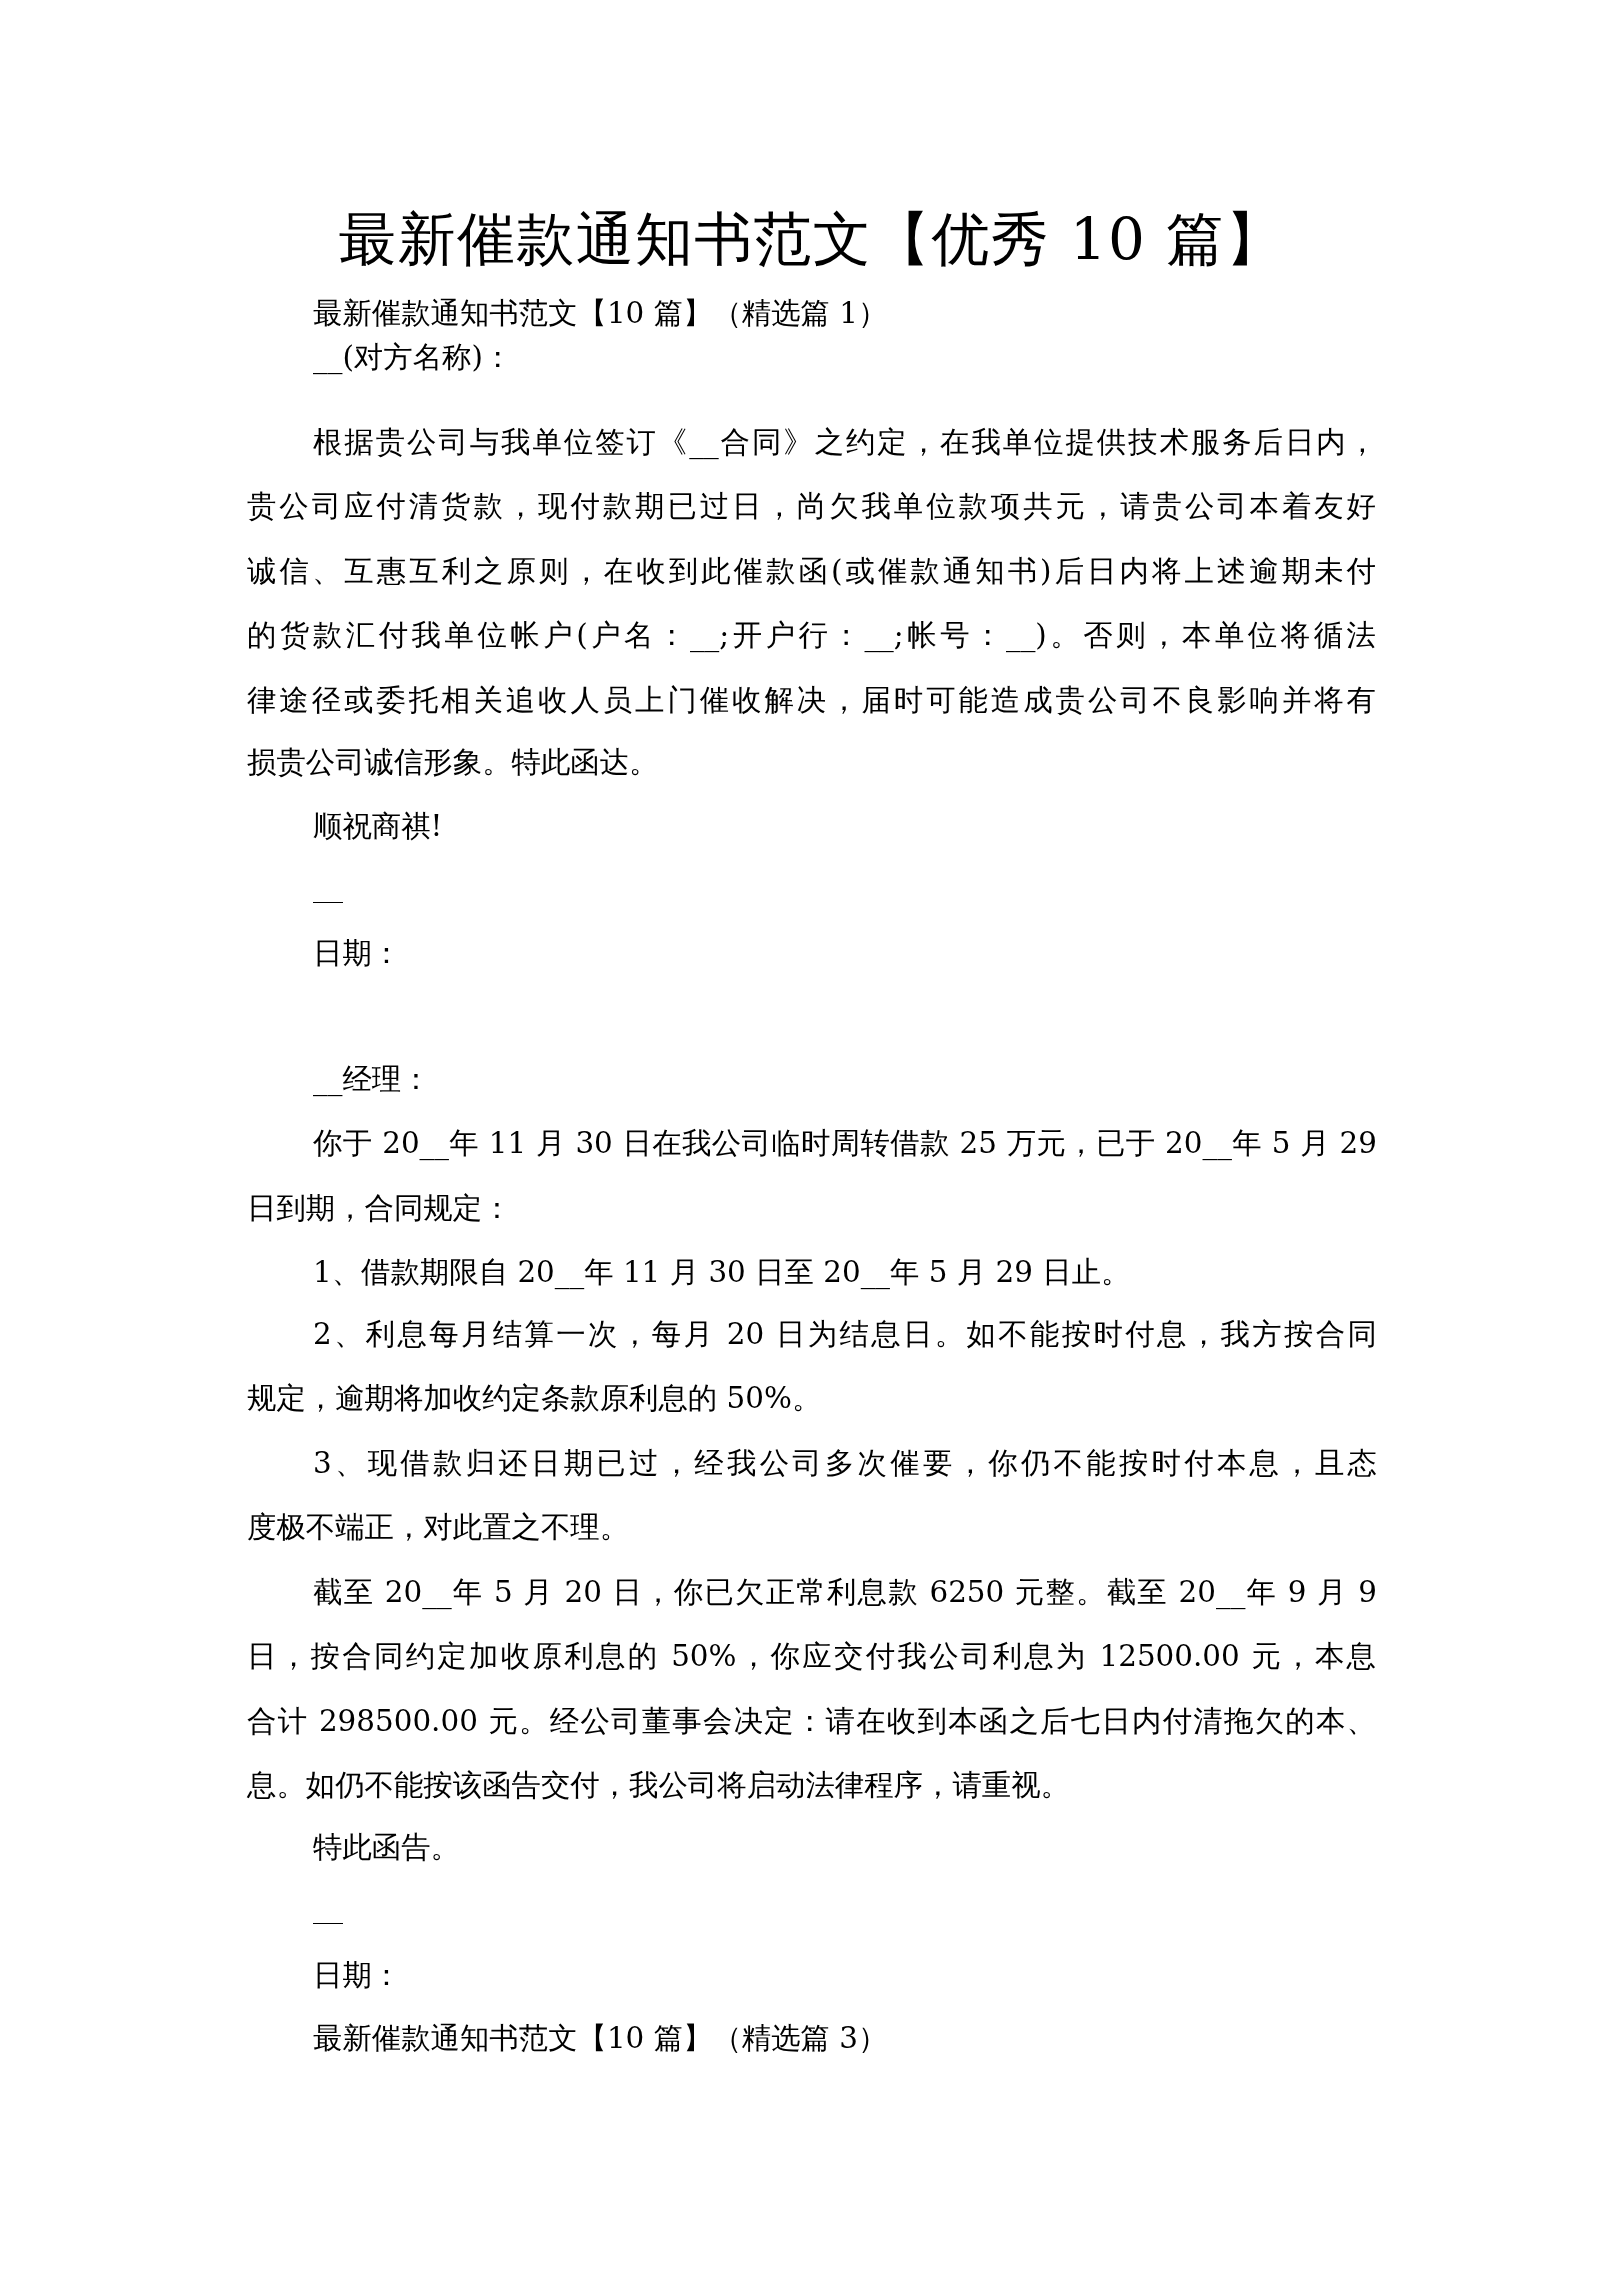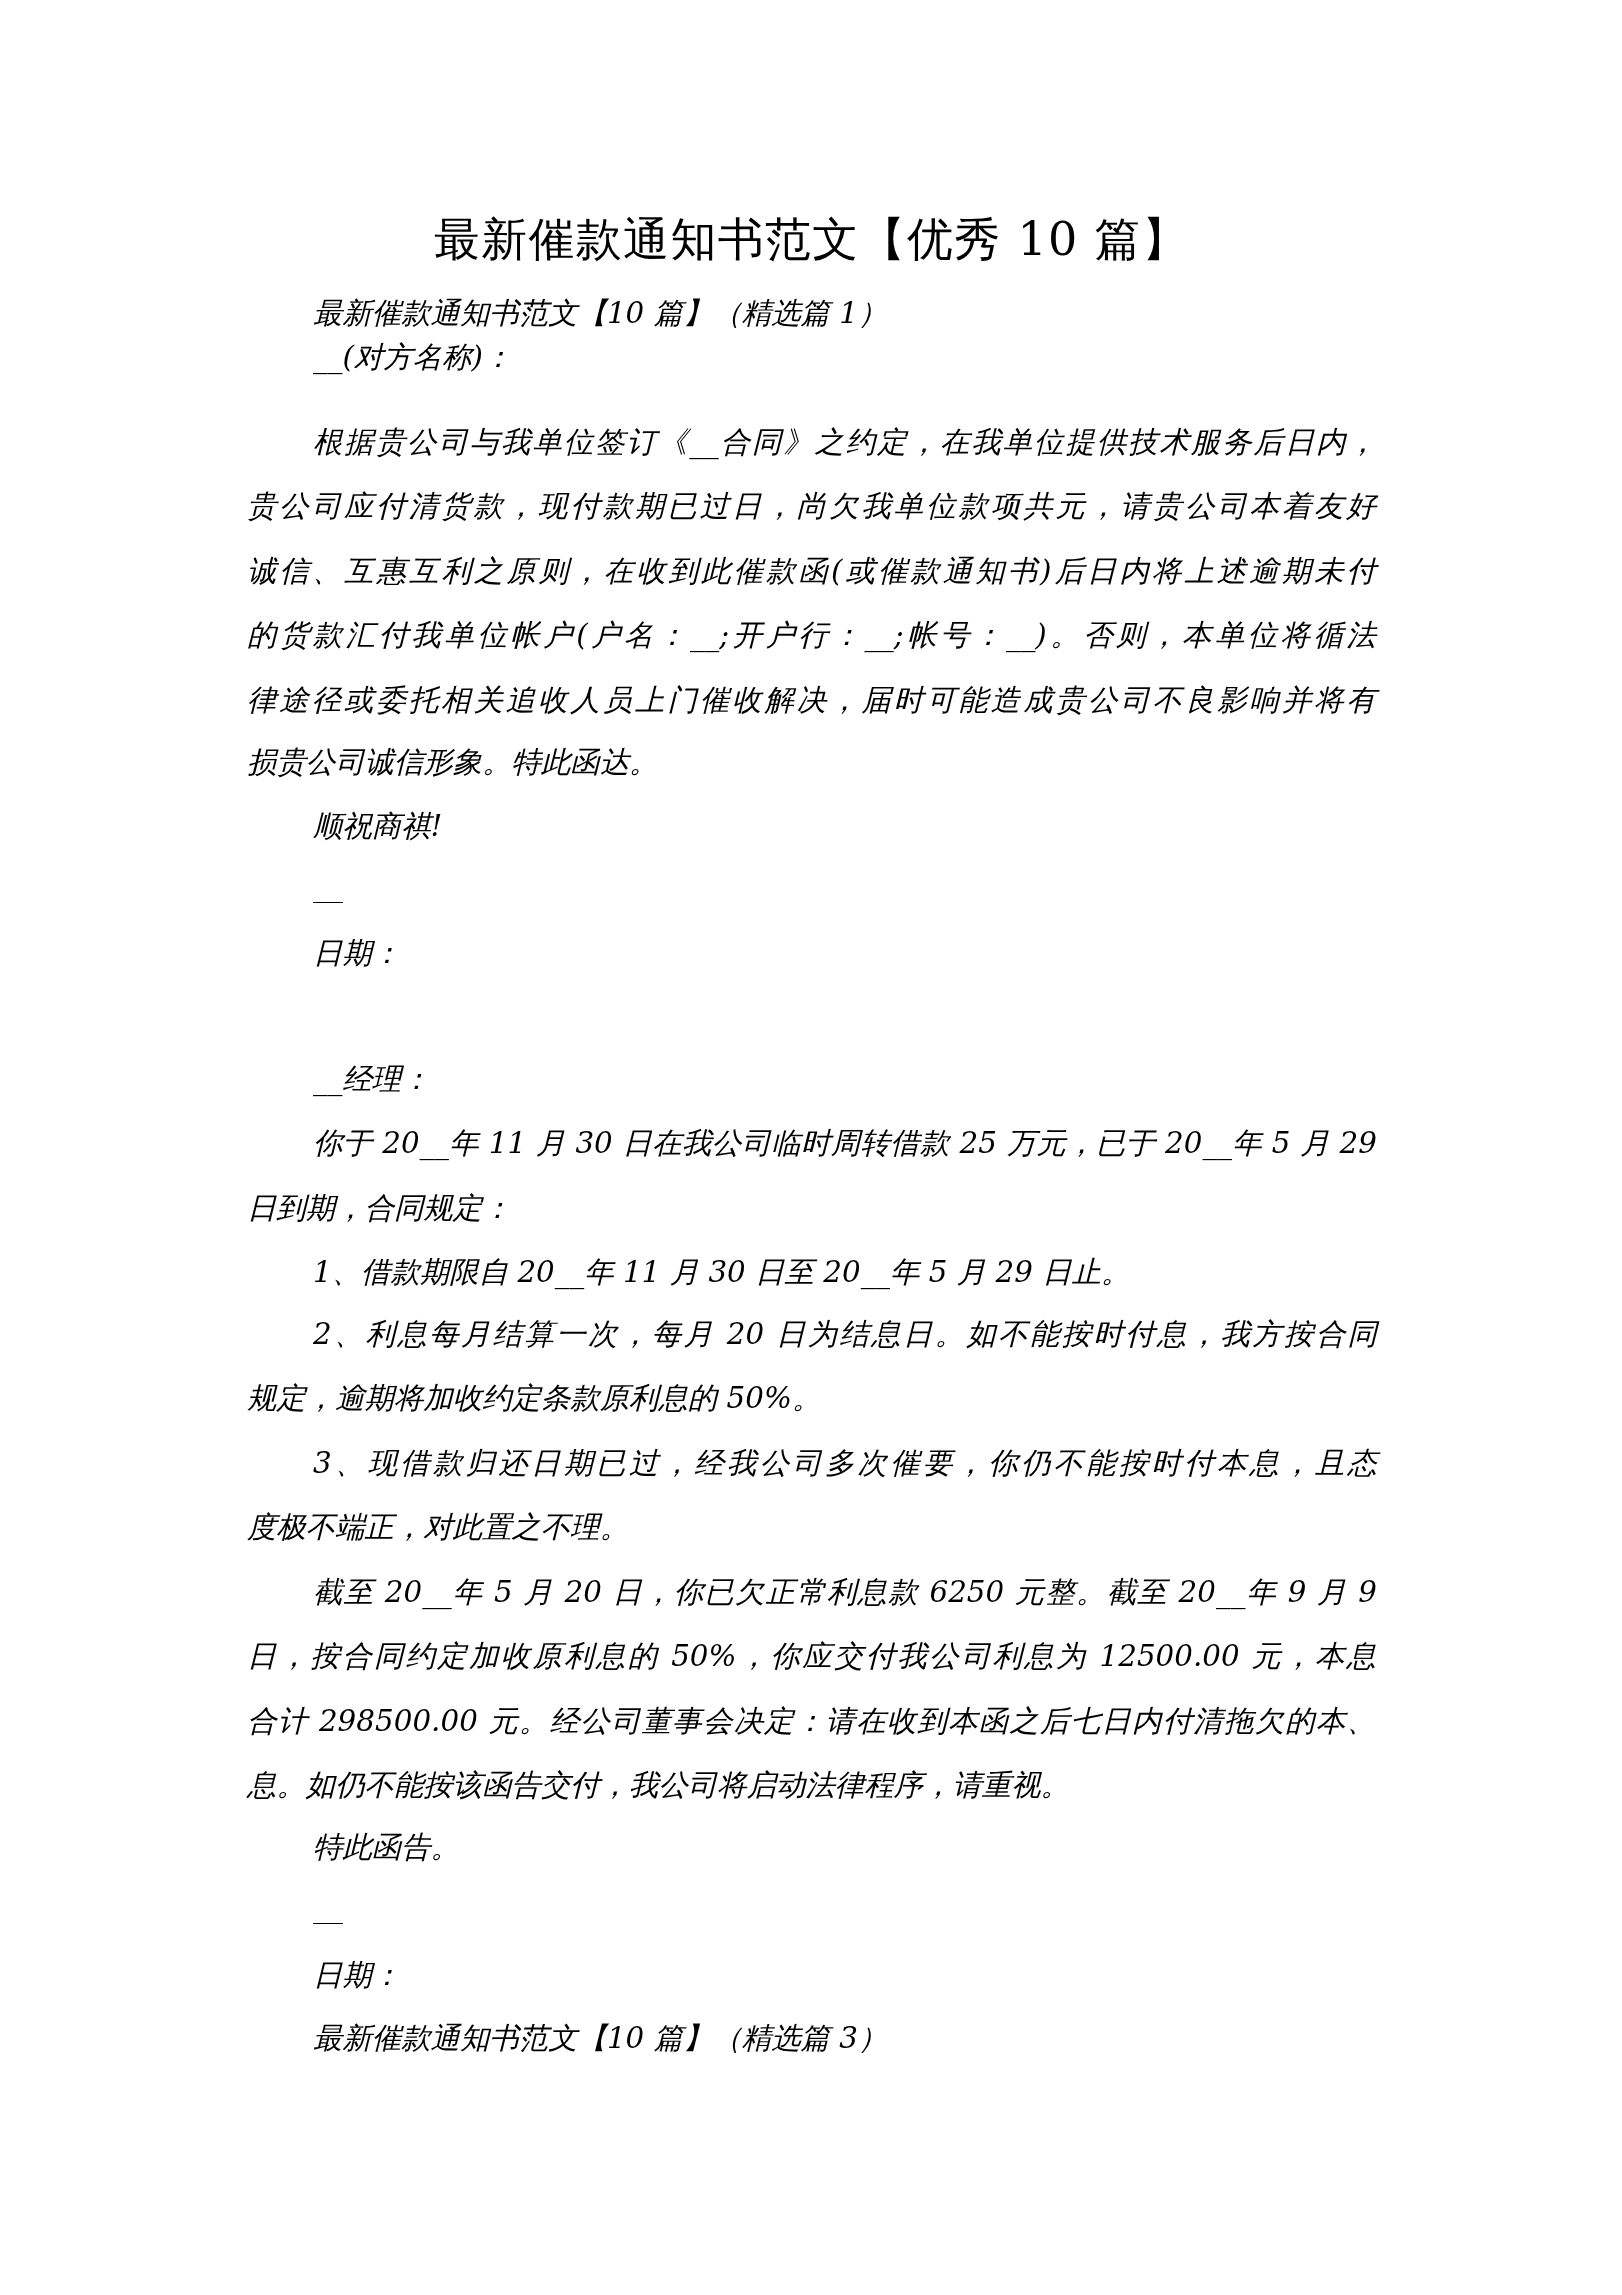--- a/index.html
+++ b/index.html
@@ -1,22 +1,22 @@
 <!DOCTYPE html>
 <html style="font-size:10.5px"><head>
 <meta charset="utf-8">
 <style>
   html, body { margin: 0; padding: 0; background: #ffffff; }
   body { width: 1623px; height: 2295px; position: relative; overflow: hidden;
          font-family: "DejaVu Serif", "Liberation Serif", serif; color: #000; }
   .page { position: absolute; left: 0; top: 0; width: 1623px; height: 2295px; background: #fff; }
   .title { position: absolute; left: 0; width: 1623px; top: 200px; text-align: center;
-           font-size: 46px; line-height: 79px; letter-spacing: 1.3px; }
+           font-size: 58px; line-height: 79px; letter-spacing: 1.3px; }
   .line { position: absolute; left: 247px; width: 1129px; font-size: 29.4px; line-height: 39px;
-          white-space: nowrap; text-align: justify; text-align-last: justify; font-style: italic; }
+          white-space: nowrap; text-align: justify; text-align-last: justify; }
   .line.last { text-align-last: left; }
   .line.indent { left: 313px; width: 1064px; }
   .dash { position: absolute; left: 313px; width: 30px; height: 1.3px; background: #000; }
 </style>
 </head>
 <body>
 
 <div class="page">
 
   <div class="title" style="top:200px">最新催款通知书范文【优秀 10 篇】</div>

